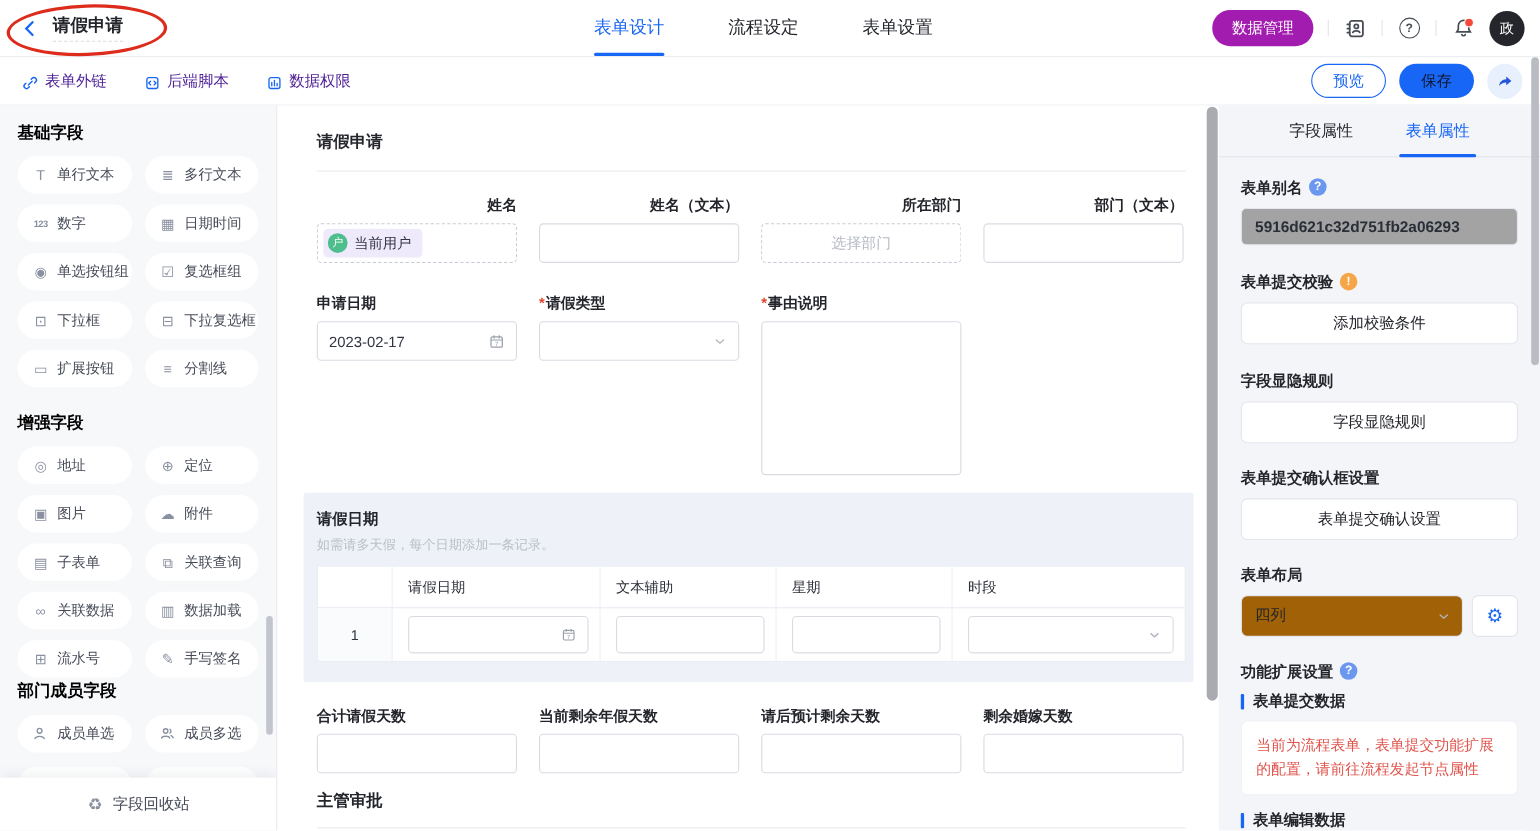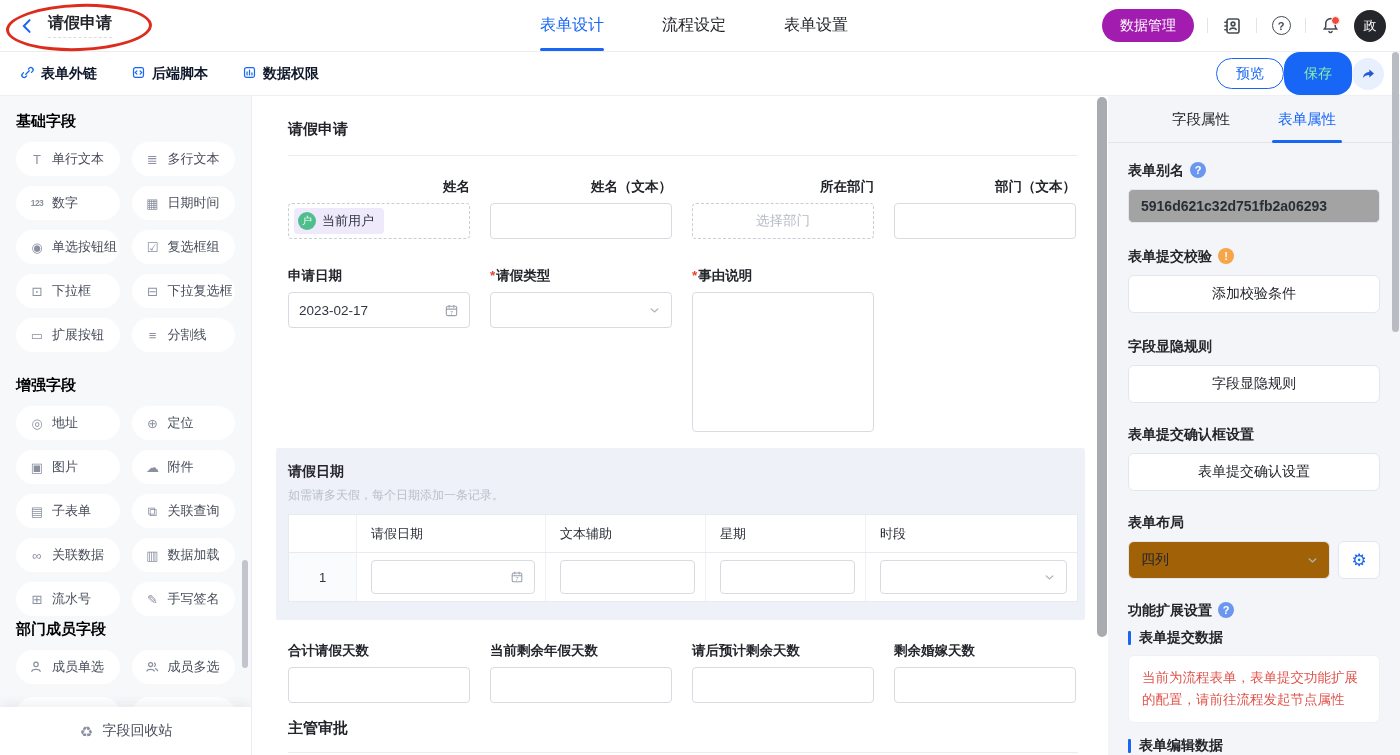--- a/index.html
+++ b/index.html
@@ -20,24 +20,24 @@
   .btn-green{border:none;background:#a21caf;color:#fff;font-size:14px;height:33px;padding:0 18px;border-radius:17px;cursor:pointer;font-family:inherit;}
   .vdiv{width:1px;height:15px;background:#e2e4e8;}
   .hicon{width:22px;height:22px;display:flex;align-items:center;justify-content:center;cursor:pointer;position:relative;color:#464b54;}
   .qcirc{width:17px;height:17px;border:1.4px solid #464b54;border-radius:50%;font-size:11px;display:flex;align-items:center;justify-content:center;font-weight:600;}
   .belldot{position:absolute;right:1px;top:1px;width:7px;height:7px;border-radius:50%;background:#f5483b;border:1px solid #fff;}
   .avatar{width:32px;height:32px;border-radius:50%;background:#25262b;color:#fff;font-size:13px;display:flex;align-items:center;justify-content:center;cursor:pointer;}
 
   
   .tbar{position:absolute;left:0;top:52px;right:0;height:43px;background:#fff;border-bottom:1px solid #eef0f2;display:flex;align-items:center;}
   .tbar-links{display:flex;gap:34px;padding-left:20px;}
-  .tlink{display:flex;align-items:flex-start;gap:6px;color:#0f172a;font-size:14px;cursor:pointer;font-weight:bold;}
-  .tbar-right{margin-left:auto;display:flex;align-items:center;padding-right:16px;}
+  .tlink{display:flex;align-items:flex-end;gap:6px;color:#4c1d95;font-size:14px;cursor:pointer;}
+  .tbar-right{margin-left:auto;display:flex;align-items:center;gap:12px;padding-right:16px;}
   .btn-outline{width:68px;height:31px;border:1px solid #1766f5;color:#1766f5;background:#fff;border-radius:16px;font-size:14px;cursor:pointer;font-family:inherit;}
-  .btn-solid{width:68px;height:43px;border:none;color:#86efac;background:#1766f5;border-radius:16px;font-size:14px;cursor:pointer;font-family:inherit;}
+  .btn-solid{width:68px;height:31px;border:none;color:#0f172a;background:#1766f5;border-radius:16px;font-size:14px;cursor:pointer;font-family:inherit;}
   .btn-share{width:32px;height:32px;border-radius:50%;background:#e8f0fe;border:none;display:flex;align-items:center;justify-content:center;cursor:pointer;}
 
   
   .sidebar{position:absolute;left:0;top:96px;width:252px;height:659px;background:#f7f8fa;border-right:1px solid #ececf0;box-sizing:border-box;padding:16px 16px 0;overflow:hidden;}
   .sec-title{font-size:15px;font-weight:700;color:#000000;height:18px;line-height:18px;}
   .pgrid{display:grid;grid-template-columns:1fr 1fr;gap:10px 12px;margin-top:12px;}
   .pill{height:34px;background:#fff;border-radius:17px;display:flex;align-items:center;gap:7px;padding-left:13px;font-size:13px;color:#474c59;cursor:grab;}
   .picon{width:16px;text-align:center;color:#8a90a0;font-size:13px;line-height:1;flex:0 0 16px;}
   .picon.small{font-size:8.5px;font-weight:700;letter-spacing:-.5px;}
   .mt24{margin-top:24px;}.mt20{margin-top:4px;}

